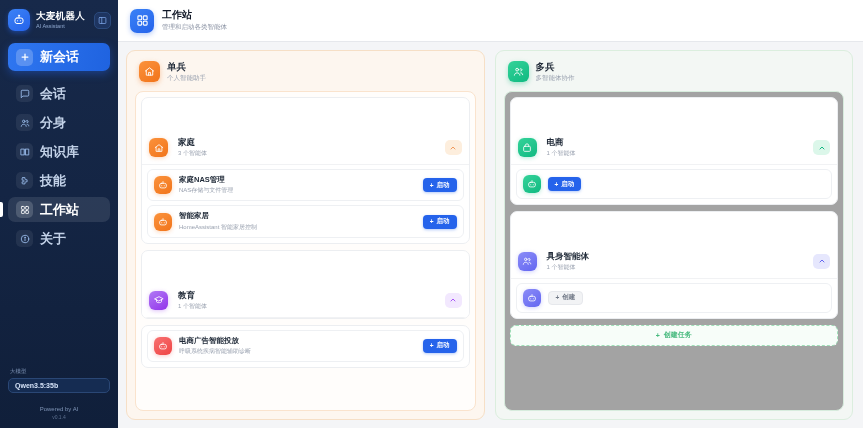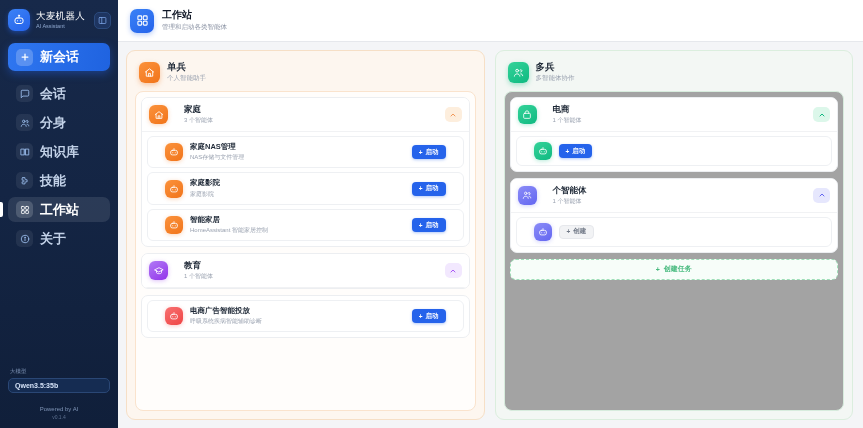--- a/index.html
+++ b/index.html
@@ -24,21 +24,21 @@
     padding:9px 7px 8px 8px;
   }
   .brand-logo {
     width:22px; height:22px; border-radius:7px;
     background:linear-gradient(145deg,#3b82f6,#2563eb);
     display:flex; align-items:center; justify-content:center;
     flex:0 0 22px;
     box-shadow:0 2px 5px rgba(37,99,235,.45);
   }
   .brand-text { flex:1; min-width:0; line-height:1.15; }
-  .brand-title { font-size:9.5px; font-weight:normal; color:#ffffff; letter-spacing:.3px; white-space:nowrap; }
+  .brand-title { font-size:9.5px; font-weight:bold; color:#ffffff; letter-spacing:.3px; white-space:nowrap; }
   .brand-sub { font-size:5.5px; color:#8fa8cf; margin-top:1px; white-space:nowrap; }
   .brand-toggle {
     width:17px; height:17px; border-radius:5px;
     background:#1e3561; border:1px solid #2b4a7d;
     display:flex; align-items:center; justify-content:center; flex:0 0 17px;
   }
 
   .nav { padding:4px 8px 0 8px; display:flex; flex-direction:column; gap:4px; }
   .nav-item {
     height:25px; border-radius:7px;
@@ -100,47 +100,47 @@
   }
   .topbar-title { font-size:10px; font-weight:bold; color:#111827; line-height:1.2; }
   .topbar-sub { font-size:6.5px; color:#8a92a3; margin-top:2px; }
 
   .content { flex:1; display:flex; gap:10px; padding:8px 10px 8px 8px; overflow:hidden; }
 
   .panel { flex:1; border-radius:9px; padding:8px 8px 8px 8px; min-width:0; display:flex; flex-direction:column; }
   .panel.solo { background:#fdf6ef; border:1px solid #f6dfc6; }
   .panel.multi { background:#f3f7f4; border:1px solid #dbeede; }
 
-  .panel-head { display:flex; align-items:center; gap:7px; padding:2px 2px 8px 4px; }
+  .panel-head { display:flex; gap:7px; padding:2px 2px 8px 4px; }
   .panel-badge {
     width:21px; height:21px; border-radius:6px;
     display:flex; align-items:center; justify-content:center; flex:0 0 21px;
   }
   .panel.solo .panel-badge { background:linear-gradient(145deg,#fb923c,#f1741a); box-shadow:0 2px 5px rgba(241,116,26,.35); }
   .panel.multi .panel-badge { background:linear-gradient(145deg,#34d399,#10b981); box-shadow:0 2px 5px rgba(16,185,129,.35); }
   .panel-title { font-size:9.5px; font-weight:bold; color:#1f2937; line-height:1.2; }
   .panel-sub { font-size:6.5px; color:#9aa2b0; margin-top:2px; }
 
   .panel-body { flex:1; overflow:hidden; border-radius:8px; padding:5px; }
   .panel.solo .panel-body { background:#fffdfb; border:1px solid #fae3cd; }
   .panel.multi .panel-body { background:#a3a3a3; border:1px solid #d7ecdd; }
 
   
   .cat { background:#ffffff; border-radius:7px; margin-bottom:6px; overflow:hidden; border:1px solid #eceef1; }
-  .cat-head { display:flex; align-items:center; gap:16px; padding:6px 7px; background:#ffffff; border-bottom:1px solid #f1f2f4; }
+  .cat-head { display:flex; align-items:center; gap:10px; padding:6px 7px; background:#ffffff; border-bottom:1px solid #f1f2f4;margin-top:33px; }
   .cat-ico { width:19px; height:19px; border-radius:6px; display:flex; align-items:center; justify-content:center; flex:0 0 19px; }
   .cat-name { font-size:8.5px; font-weight:bold; color:#1f2937; line-height:1.2; }
   .cat-count { font-size:6px; color:#9aa2b0; margin-top:1.5px; }
   .cat-chev { width:17px; height:15px; border-radius:5px; margin-left:auto; display:flex; align-items:center; justify-content:center; flex:0 0 17px; }
 
   .agents { padding:4px 5px 5px 5px; display:flex; flex-direction:column; gap:4px; }
   .agent {
     display:flex; align-items:center; gap:7px;
     background:#ffffff; border:1px solid #eef0f3; border-radius:6px;
-    padding:5px 17px;
+    padding:5px 6px;
   }
   .agent-ico { width:18px; height:18px; border-radius:6px; display:flex; align-items:center; justify-content:center; flex:0 0 18px; }
   .agent-txt { flex:1; min-width:0; }
   .agent-name { font-size:7.5px; font-weight:bold; color:#1f2937; line-height:1.25; white-space:nowrap; overflow:hidden; text-overflow:ellipsis; }
   .agent-desc { font-size:6px; color:#9aa2b0; margin-top:2px; white-space:nowrap; overflow:hidden; text-overflow:ellipsis; }
   .btn-launch {
     flex:0 0 auto; height:14px; padding:0 7px; border-radius:4px;
     background:#2563eb; color:#ffffff; font-size:6.5px; font-weight:bold;
     display:flex; align-items:center; gap:3px;
     box-shadow:0 1px 3px rgba(37,99,235,.35);
@@ -357,38 +357,20 @@
               <div class="agent-txt">
                 <div class="agent-name">家庭NAS管理</div>
                 <div class="agent-desc">NAS存储与文件管理</div>
               </div>
               <div class="btn-launch">
                 <span>+</span>
                 <span>启动</span>
               </div>
             </div>
 
-            <div class="agent">
-              <div class="agent-ico c-orange">
-                <svg width="10" height="10" viewBox="0 0 24 24" fill="none" stroke="#ffffff" stroke-width="2" stroke-linecap="round" stroke-linejoin="round">
-                    <rect x="4" y="8" width="16" height="11" rx="4"></rect>
-                    <circle cx="9" cy="13.5" r="1.2" fill="#fff" stroke="none"></circle>
-                    <circle cx="15" cy="13.5" r="1.2" fill="#fff" stroke="none"></circle>
-                    <path d="M12 4v4"></path>
-                  </svg>
-              </div>
-              <div class="agent-txt">
-                <div class="agent-name">家庭影院</div>
-                <div class="agent-desc">家庭影院</div>
-              </div>
-              <div class="btn-launch">
-                <span>+</span>
-                <span>启动</span>
-              </div>
-            </div>
 
             <div class="agent">
               <div class="agent-ico c-orange">
                 <svg width="10" height="10" viewBox="0 0 24 24" fill="none" stroke="#ffffff" stroke-width="2" stroke-linecap="round" stroke-linejoin="round">
                     <rect x="4" y="8" width="16" height="11" rx="4"></rect>
                     <circle cx="9" cy="13.5" r="1.2" fill="#fff" stroke="none"></circle>
                     <circle cx="15" cy="13.5" r="1.2" fill="#fff" stroke="none"></circle>
                     <path d="M12 4v4"></path>
                   </svg>
               </div>
@@ -509,21 +491,21 @@
           <div class="cat-head">
             <div class="cat-ico c-indigo">
               <svg width="10" height="10" viewBox="0 0 24 24" fill="none" stroke="#ffffff" stroke-width="2" stroke-linecap="round" stroke-linejoin="round">
                   <circle cx="9" cy="8" r="3"></circle>
                   <path d="M3 20c0-3 3-5 6-5s6 2 6 5"></path>
                   <path d="M17 11a2.5 2.5 0 1 0-2-4"></path>
                   <path d="M17 15c2.5 0 4 1.6 4 4"></path>
                 </svg>
             </div>
             <div>
-              <div class="cat-name">个智能体</div>
+              <div class="cat-name">具身智能体</div>
               <div class="cat-count">1 个智能体</div>
             </div>
             <div class="cat-chev c-indigo-soft">
               <svg width="8" height="8" viewBox="0 0 24 24" fill="none" stroke="#6366f1" stroke-width="3" stroke-linecap="round" stroke-linejoin="round">
                   <path d="M6 15l6-6 6 6"></path>
                 </svg>
             </div>
           </div>
           <div class="agents">
             <div class="agent">

